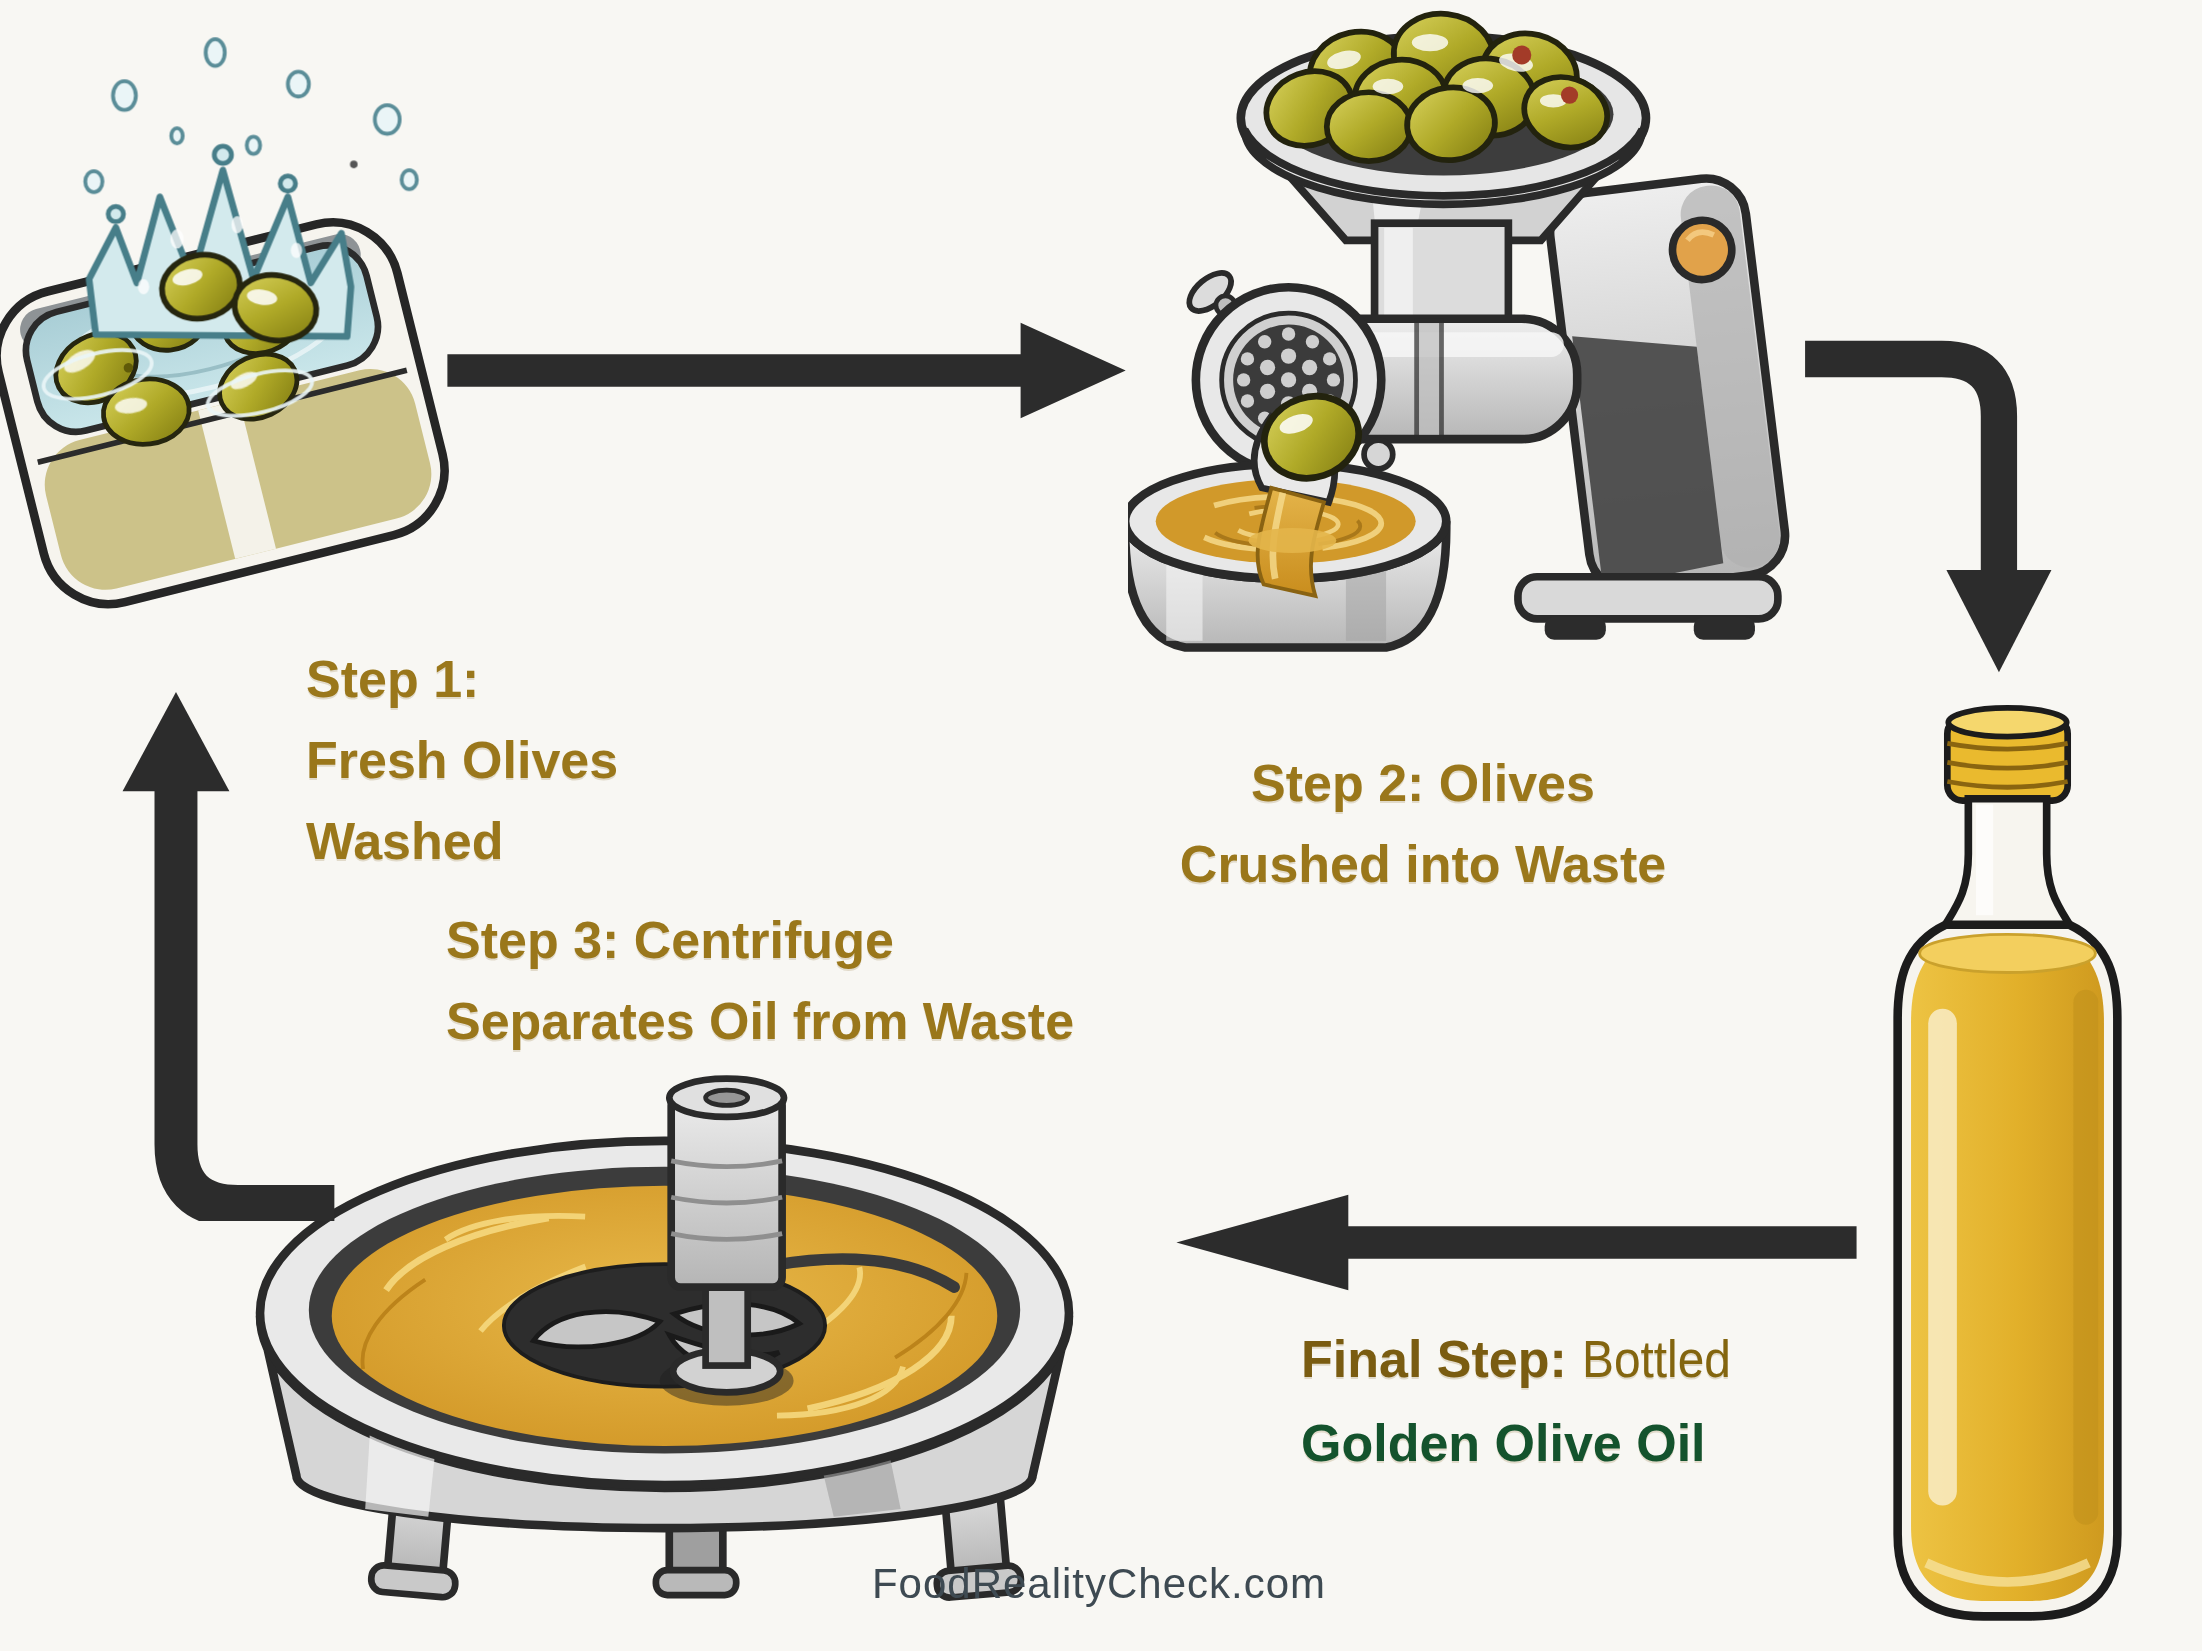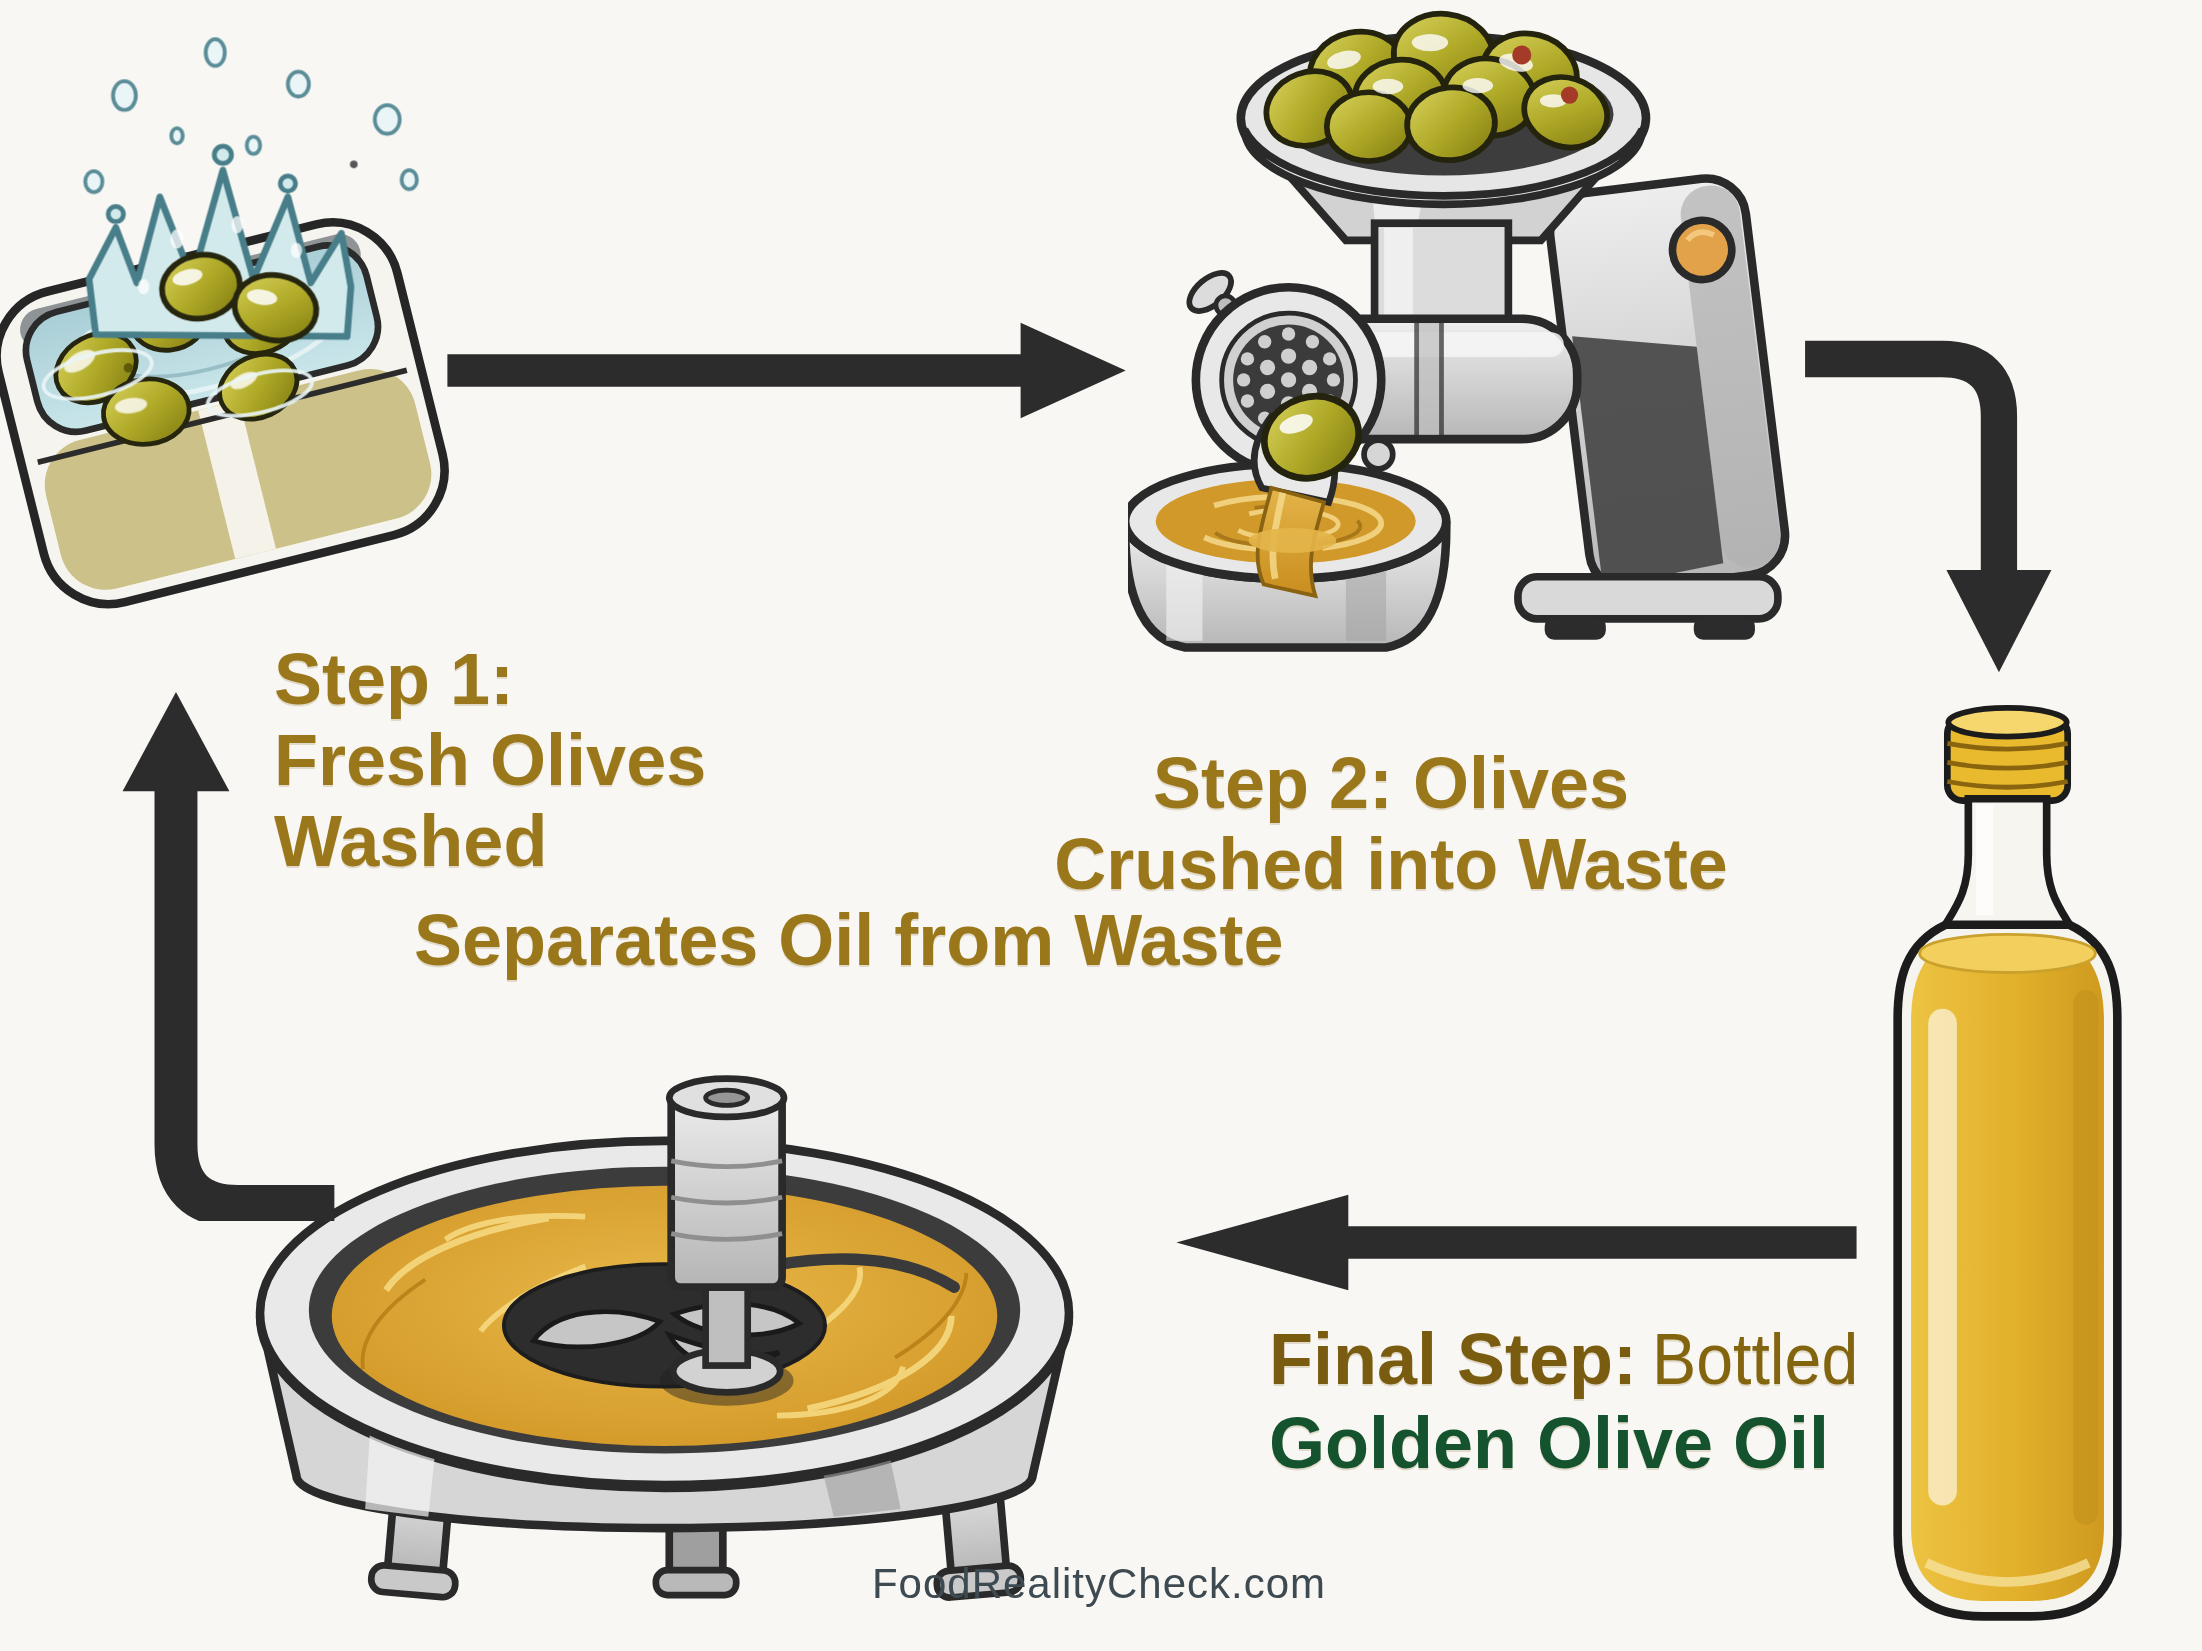--- a/index.html
+++ b/index.html
@@ -8,24 +8,25 @@
     width:2202px;height:1652px;
     background:#f8f7f3;
     overflow:hidden;
     font-family:"Liberation Sans",sans-serif;
   }
   .ill,.arrow{position:absolute;}
   .label{
     position:absolute;
     font-weight:700;
     color:#9a771b;
-    font-size:72px;
+    font-size:52px;
     line-height:81px;
     white-space:nowrap;
     text-shadow:0 1.9px 0 rgba(120,90,15,.18);
+    margin-left:32px;
   }
   .label .line{display:block;}
   .label.center{transform:translateX(-50%);text-align:center;}
   .final-bold{color:#7a5c11;text-align:center;}
   .final-narrow{
     display:inline-block;
     font-weight:400;
     color:#83650f;
     transform:scaleX(.92);
     transform-origin:left center;
@@ -337,20 +338,21 @@
     <span class="line">Fresh Olives</span>
     <span class="line">Washed</span>
   </div>
 
   <div class="label center" style="left:1391px;top:743px;">
     <span class="line">Step 2: Olives</span>
     <span class="line">Crushed into Waste</span>
   </div>
 
   <div class="label" style="left:414px;top:900px;">
+    <span class="line">Step 3: Centrifuge</span>
     <span class="line">Separates Oil from Waste</span>
   </div>
 
   <div class="label" style="left:1269px;top:1317px;line-height:84px;">
     <span class="line">
       <span class="final-bold">Final Step:</span><span class="final-narrow">Bottled</span>
     </span>
     <span class="line final-line2">Golden Olive Oil</span>
   </div>
 

